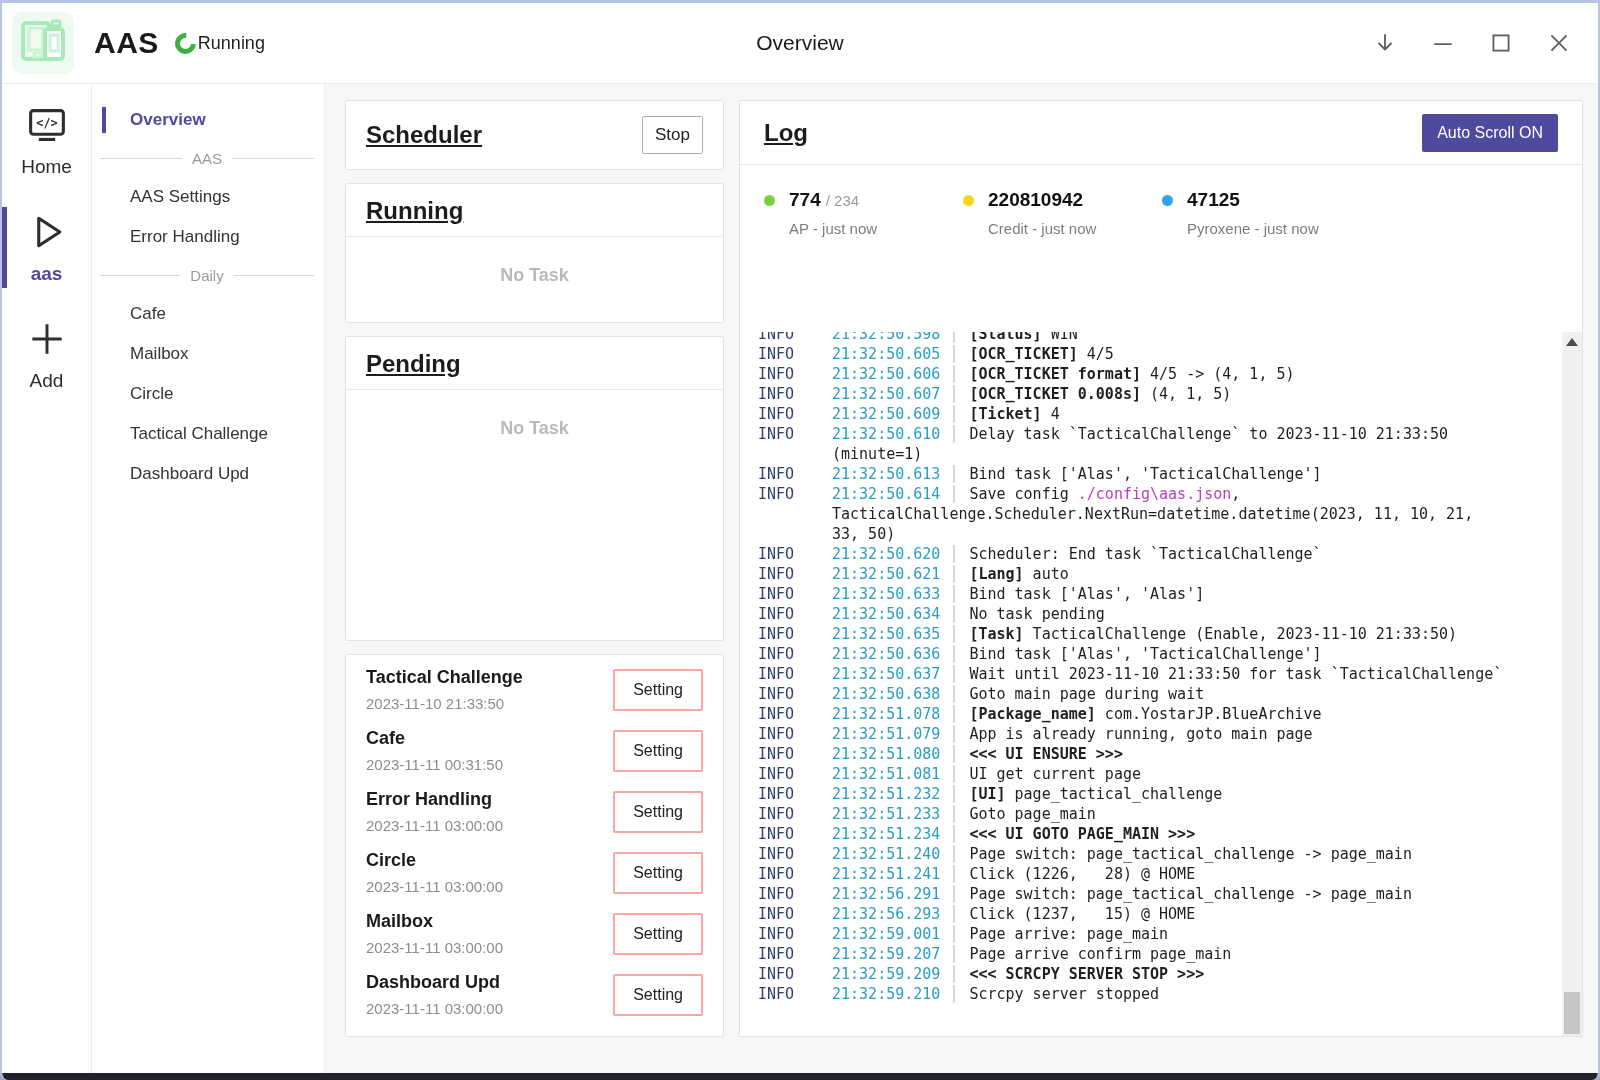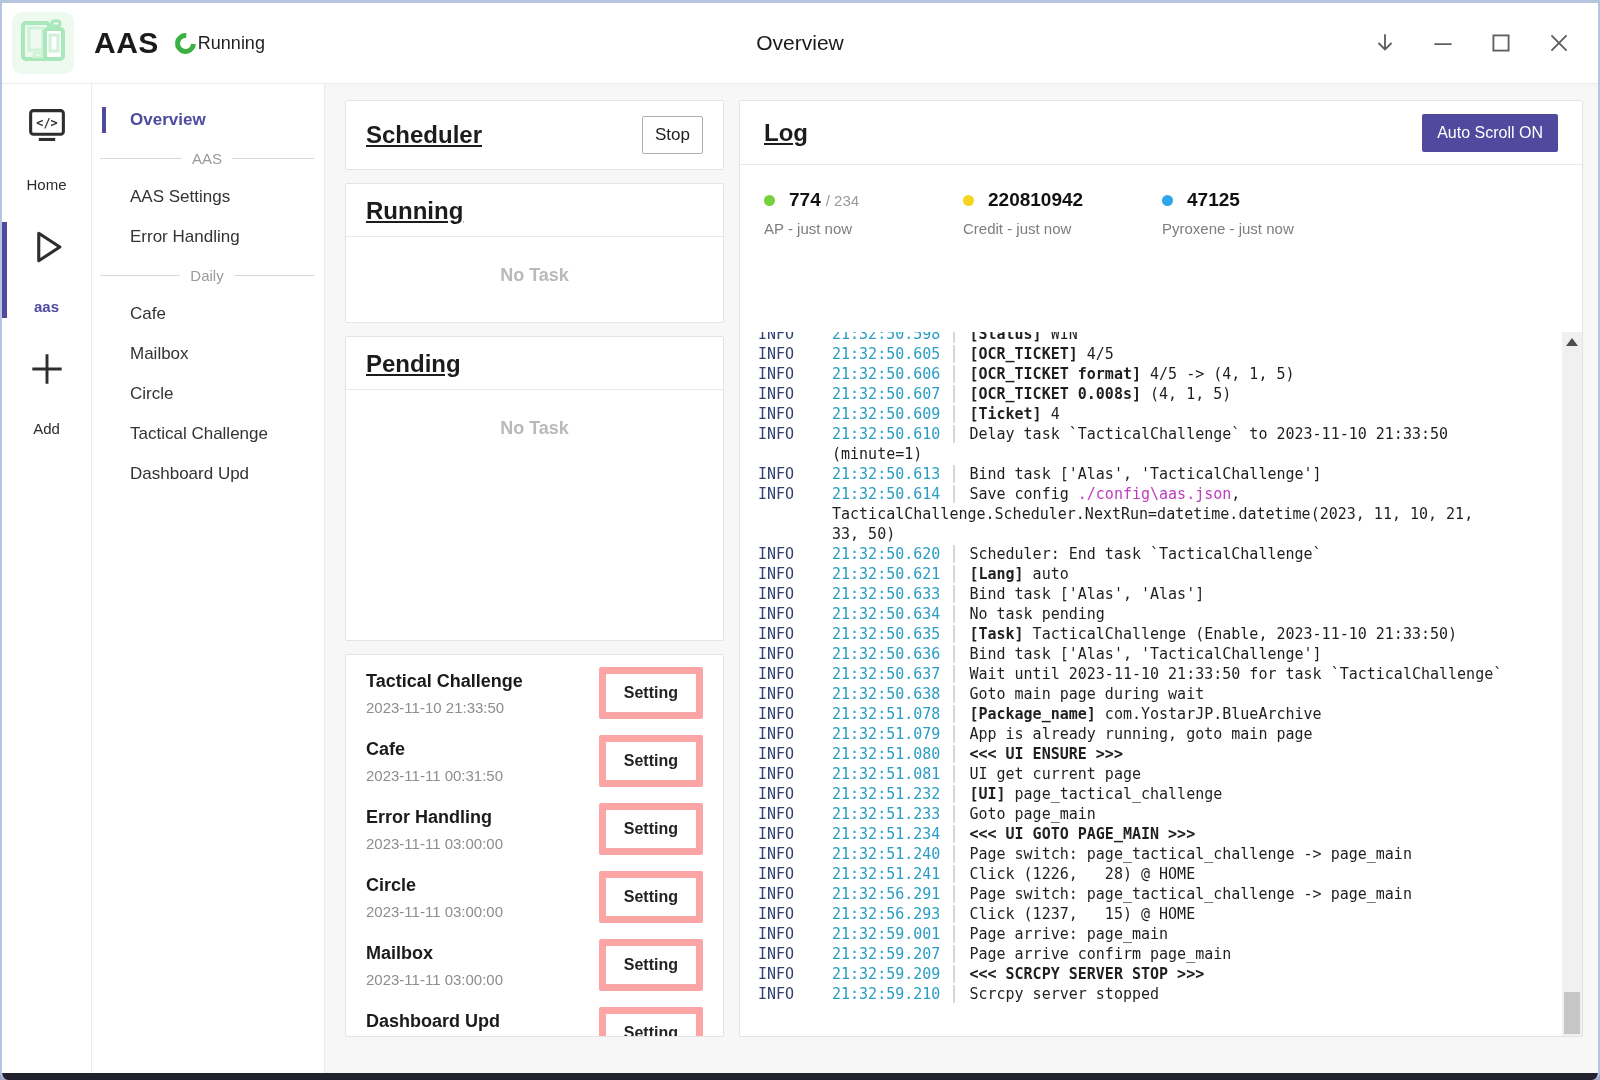--- a/index.html
+++ b/index.html
@@ -19,21 +19,21 @@
   .title-center { position:absolute; left:0; right:0; text-align:center; font-size:21px; color:#1a1a1a; pointer-events:none; }
   .win-controls { margin-left:auto; z-index:2; display:flex; align-items:center; gap:32px; margin-right:26px; }
   .win-btn { width:26px; height:26px; display:flex; align-items:center; justify-content:center; cursor:pointer; }
   .win-btn svg { stroke:#5f5f5f; stroke-width:1.7; fill:none; }
   
   .main { flex:1; display:flex; min-height:0; }
   .rail { width:90px; flex-shrink:0; border-right:1px solid #ececec; display:flex; flex-direction:column; align-items:center; padding-top:18px; gap:22px; background:#fff; }
   .rail-item { position:relative; width:100%; display:flex; flex-direction:column; align-items:center; gap:5px; padding:5px 0; cursor:pointer; }
   .rail-item .bar { position:absolute; left:0; top:2px; bottom:2px; width:5px; background:var(--accent); display:none; }
   .rail-item.active .bar { display:block; }
-  .rail-item .lbl { font-size:15px; color:#2c2c2c;margin-top:20px; }
+  .rail-item .lbl { font-size:19px; color:#2c2c2c; }
   .rail-item.active .lbl { color:var(--accent); font-weight:700; }
   .nav { width:233px; flex-shrink:0; border-right:1px solid #ececec; padding-top:16px; background:#fff; }
   .nav-item { font-size:17px; color:#333; padding:10px 6px 10px 38px; position:relative; cursor:pointer; }
   .nav-item.active { color:var(--accent); font-weight:700; }
   .nav-item.active::before { content:""; position:absolute; left:10px; top:7px; bottom:7px; width:4px; background:var(--accent); }
   .nav-section { display:flex; align-items:center; gap:10px; color:#9a9a9a; font-size:15px; padding:10px 10px 10px 8px; }
   .nav-section::before, .nav-section::after { content:""; flex:1; height:1px; background:#d9d9d9; }
   
   .content { flex:1; min-width:0; background:#f7f7f8; display:flex; gap:15px; padding:16px 15px 36px 20px; }
   .col-left { width:379px; flex-shrink:0; display:flex; flex-direction:column; gap:13px; }
@@ -44,32 +44,32 @@
   .btn-outline { background:#fff; border:1px solid #aeaeae; border-radius:2px; font-size:17px; color:#222; padding:8px 12px; cursor:pointer; font-family:inherit; }
   .scheduler-card { height:70px; padding:0 20px; display:flex; align-items:center; justify-content:space-between; flex-shrink:0; }
   .running-card { height:140px; flex-shrink:0; }
   .pending-card { height:305px; flex-shrink:0; }
   .empty-label { text-align:center; color:#b9b9b9; font-size:18px; font-weight:600; padding-top:28px; }
   .waiting-card { flex:1; display:flex; flex-direction:column; min-height:0; }
   .wait-list { padding:4px 20px; overflow:hidden; }
   .wait-row { display:flex; align-items:center; justify-content:space-between; padding:8px 0; }
   .wait-name { font-size:18px; font-weight:700; color:#1a1a1a; }
   .wait-time { font-size:15px; color:#8d8d8d; margin-top:7px; }
-  .btn-setting { background:#fff; border:7px solid #fca5a5; border-radius:2px; font-size:16px; color:#222; padding:10px 18px; cursor:pointer; font-family:inherit;font-weight:bold; }
+  .btn-setting { background:#fff; border:2px solid #fca5a5; border-radius:2px; font-size:16px; color:#222; padding:10px 18px; cursor:pointer; font-family:inherit; }
   
   .log-card { flex:1; display:flex; flex-direction:column; min-width:0; }
   .log-head { height:64px; padding:0 24px; display:flex; align-items:center; justify-content:space-between; border-bottom:1px solid #e9e9e9; flex-shrink:0; }
   .btn-accent { background:var(--accent); color:#fff; border:none; border-radius:2px; font-size:16px; padding:10px 15px; cursor:pointer; font-family:inherit; }
   .log-stats { height:167px; flex-shrink:0; display:flex; padding:24px 24px 0; }
   .stat { width:199px; }
   .stat-top { display:flex; align-items:center; }
   .stat-dot { width:11px; height:11px; border-radius:50%; margin-right:14px; flex-shrink:0; }
   .stat-val { font-size:19px; font-weight:700; color:#111; }
   .stat-suffix { font-size:15px; color:#9a9a9a; font-weight:400; margin-left:5px; }
-  .stat-lbl { font-size:15px; color:#7d7d7d; margin-top:9px; }
+  .stat-lbl { font-size:15px; color:#7d7d7d; margin-top:9px; margin-left:25px; }
   .console { flex:1; position:relative; overflow:hidden; font-family:"DejaVu Sans Mono", monospace; font-size:15px; line-height:20px; color:#1f1f1f; }
   .console-inner { margin-top:-8px; padding:0 30px 0 18px; }
   .log-entry { display:flex; }
   .log-lvl { width:74px; flex-shrink:0; color:var(--log-level); }
   .log-body { flex:1; white-space:pre-wrap; word-break:break-word; min-width:0; }
   .log-time { color:var(--log-time); }
   .log-sep { color:#bdbdbd; padding:0 11px 0 9px; }
   .sg-b { font-weight:700; }
   .sg-m { color:var(--log-path); }
   .log-entry.bold .log-msg { font-weight:700; }

